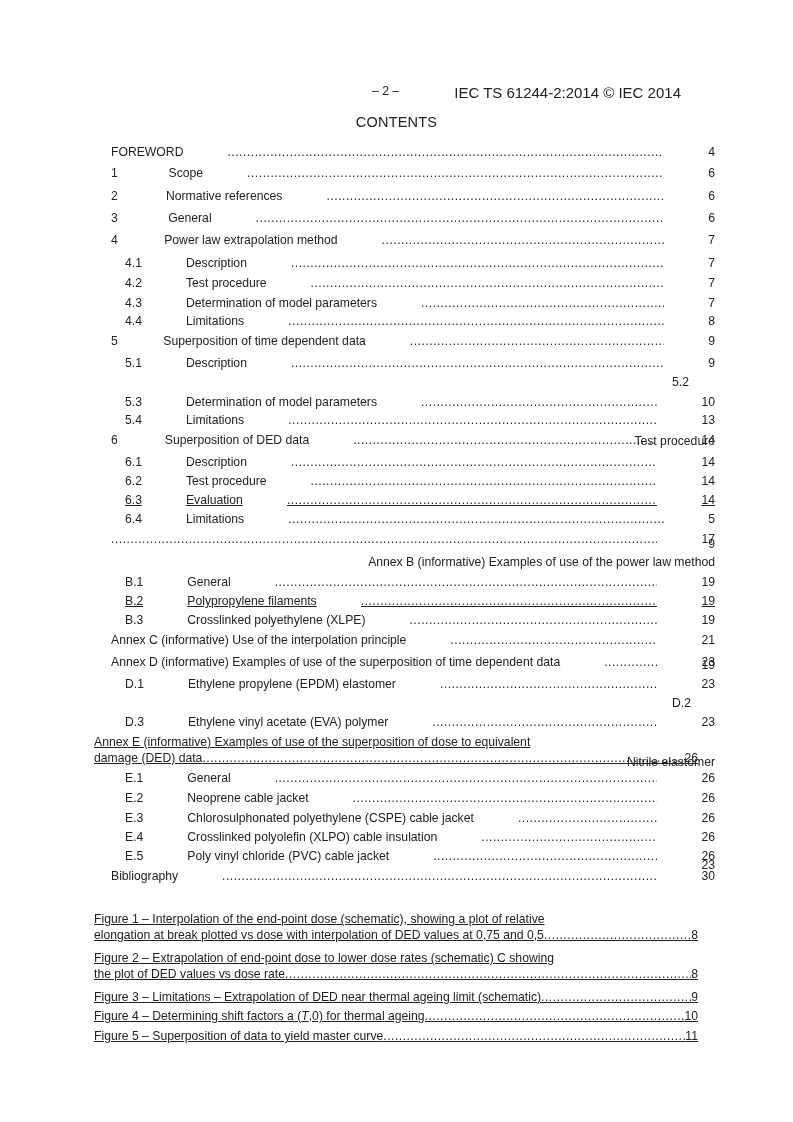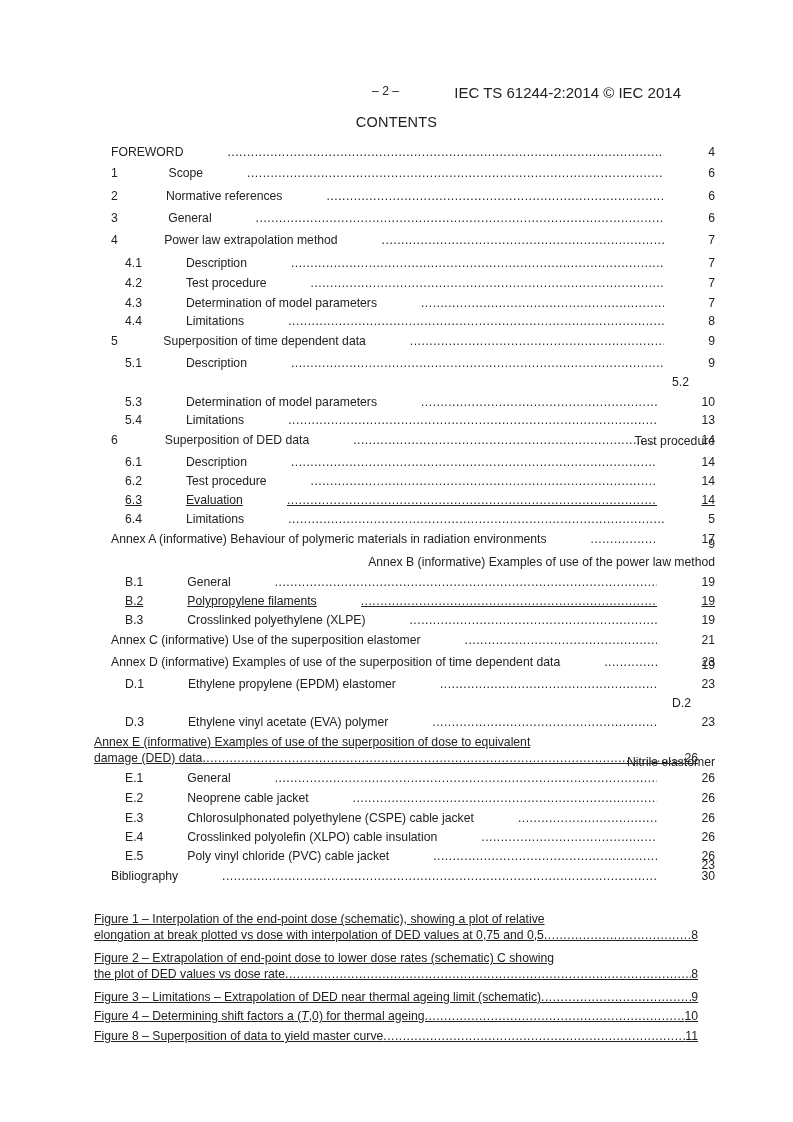--- a/index.html
+++ b/index.html
@@ -140,21 +140,20 @@
       <span class="dots"></span>
       <span class="page">14</span>
     </div>
     <div class="row lvl2" style="top: 512px;">
       <span class="num">6.4</span>
       <span class="text">Limitations</span>
       <span class="dots"></span>
       <span class="page">5</span>
     </div>
     <div class="row lvl0" style="top: 532px;">
-      <span class="text">Annex A (informative)  Behaviour of polymeric materials  in radiation environments</span>
       <span class="dots"></span>
       <span class="page">17</span>
     </div>
     <div class="row lvl0" style="top: 555px; flex-direction: column;">
       <span class="text">Annex B (informative)  Examples of use of the power law method</span>
       <span class="dots"></span>
       <span class="page">19</span>
     </div>
     <div class="row lvl2" style="top: 575px;">
       <span class="num">B.1</span>
@@ -168,21 +167,21 @@
       <span class="dots"></span>
       <span class="page">19</span>
     </div>
     <div class="row lvl2" style="top: 613px;">
       <span class="num">B.3</span>
       <span class="text">Crosslinked polyethylene (XLPE)</span>
       <span class="dots"></span>
       <span class="page">19</span>
     </div>
     <div class="row lvl0" style="top: 633px;">
-      <span class="text">Annex C (informative)  Use of the superposition elastomer</span>
+      <span class="text">Annex C (informative)  Use of the interpolation principle</span>
       <span class="dots"></span>
       <span class="page">21</span>
     </div>
     <div class="row lvl0" style="top: 655px;">
       <span class="text">Annex D (informative)  Examples of use of the superposition of time dependent data</span>
       <span class="dots"></span>
       <span class="page">23</span>
     </div>
     <div class="row lvl2" style="top: 677px;">
       <span class="num">D.1</span>
@@ -270,18 +269,18 @@
     </div>
     <div class="multi" style="top: 1009px;">
       <span class="line2">
         <span><span>Figure 4 – Determining shift factors a (</span><i class="it">T</i><span>,0) for thermal ageing</span></span>
         <span class="dots"></span>
         <span class="page">10</span>
       </span>
     </div>
     <div class="multi" style="top: 1029px;">
       <span class="line2">
-        <span>Figure 8 – Superposition of data to yield master curve</span>
+        <span>Figure 5 – Superposition of data to yield master curve</span>
         <span class="dots"></span>
         <span class="page">11</span>
       </span>
     </div>
   </div>
 
 </body></html>

